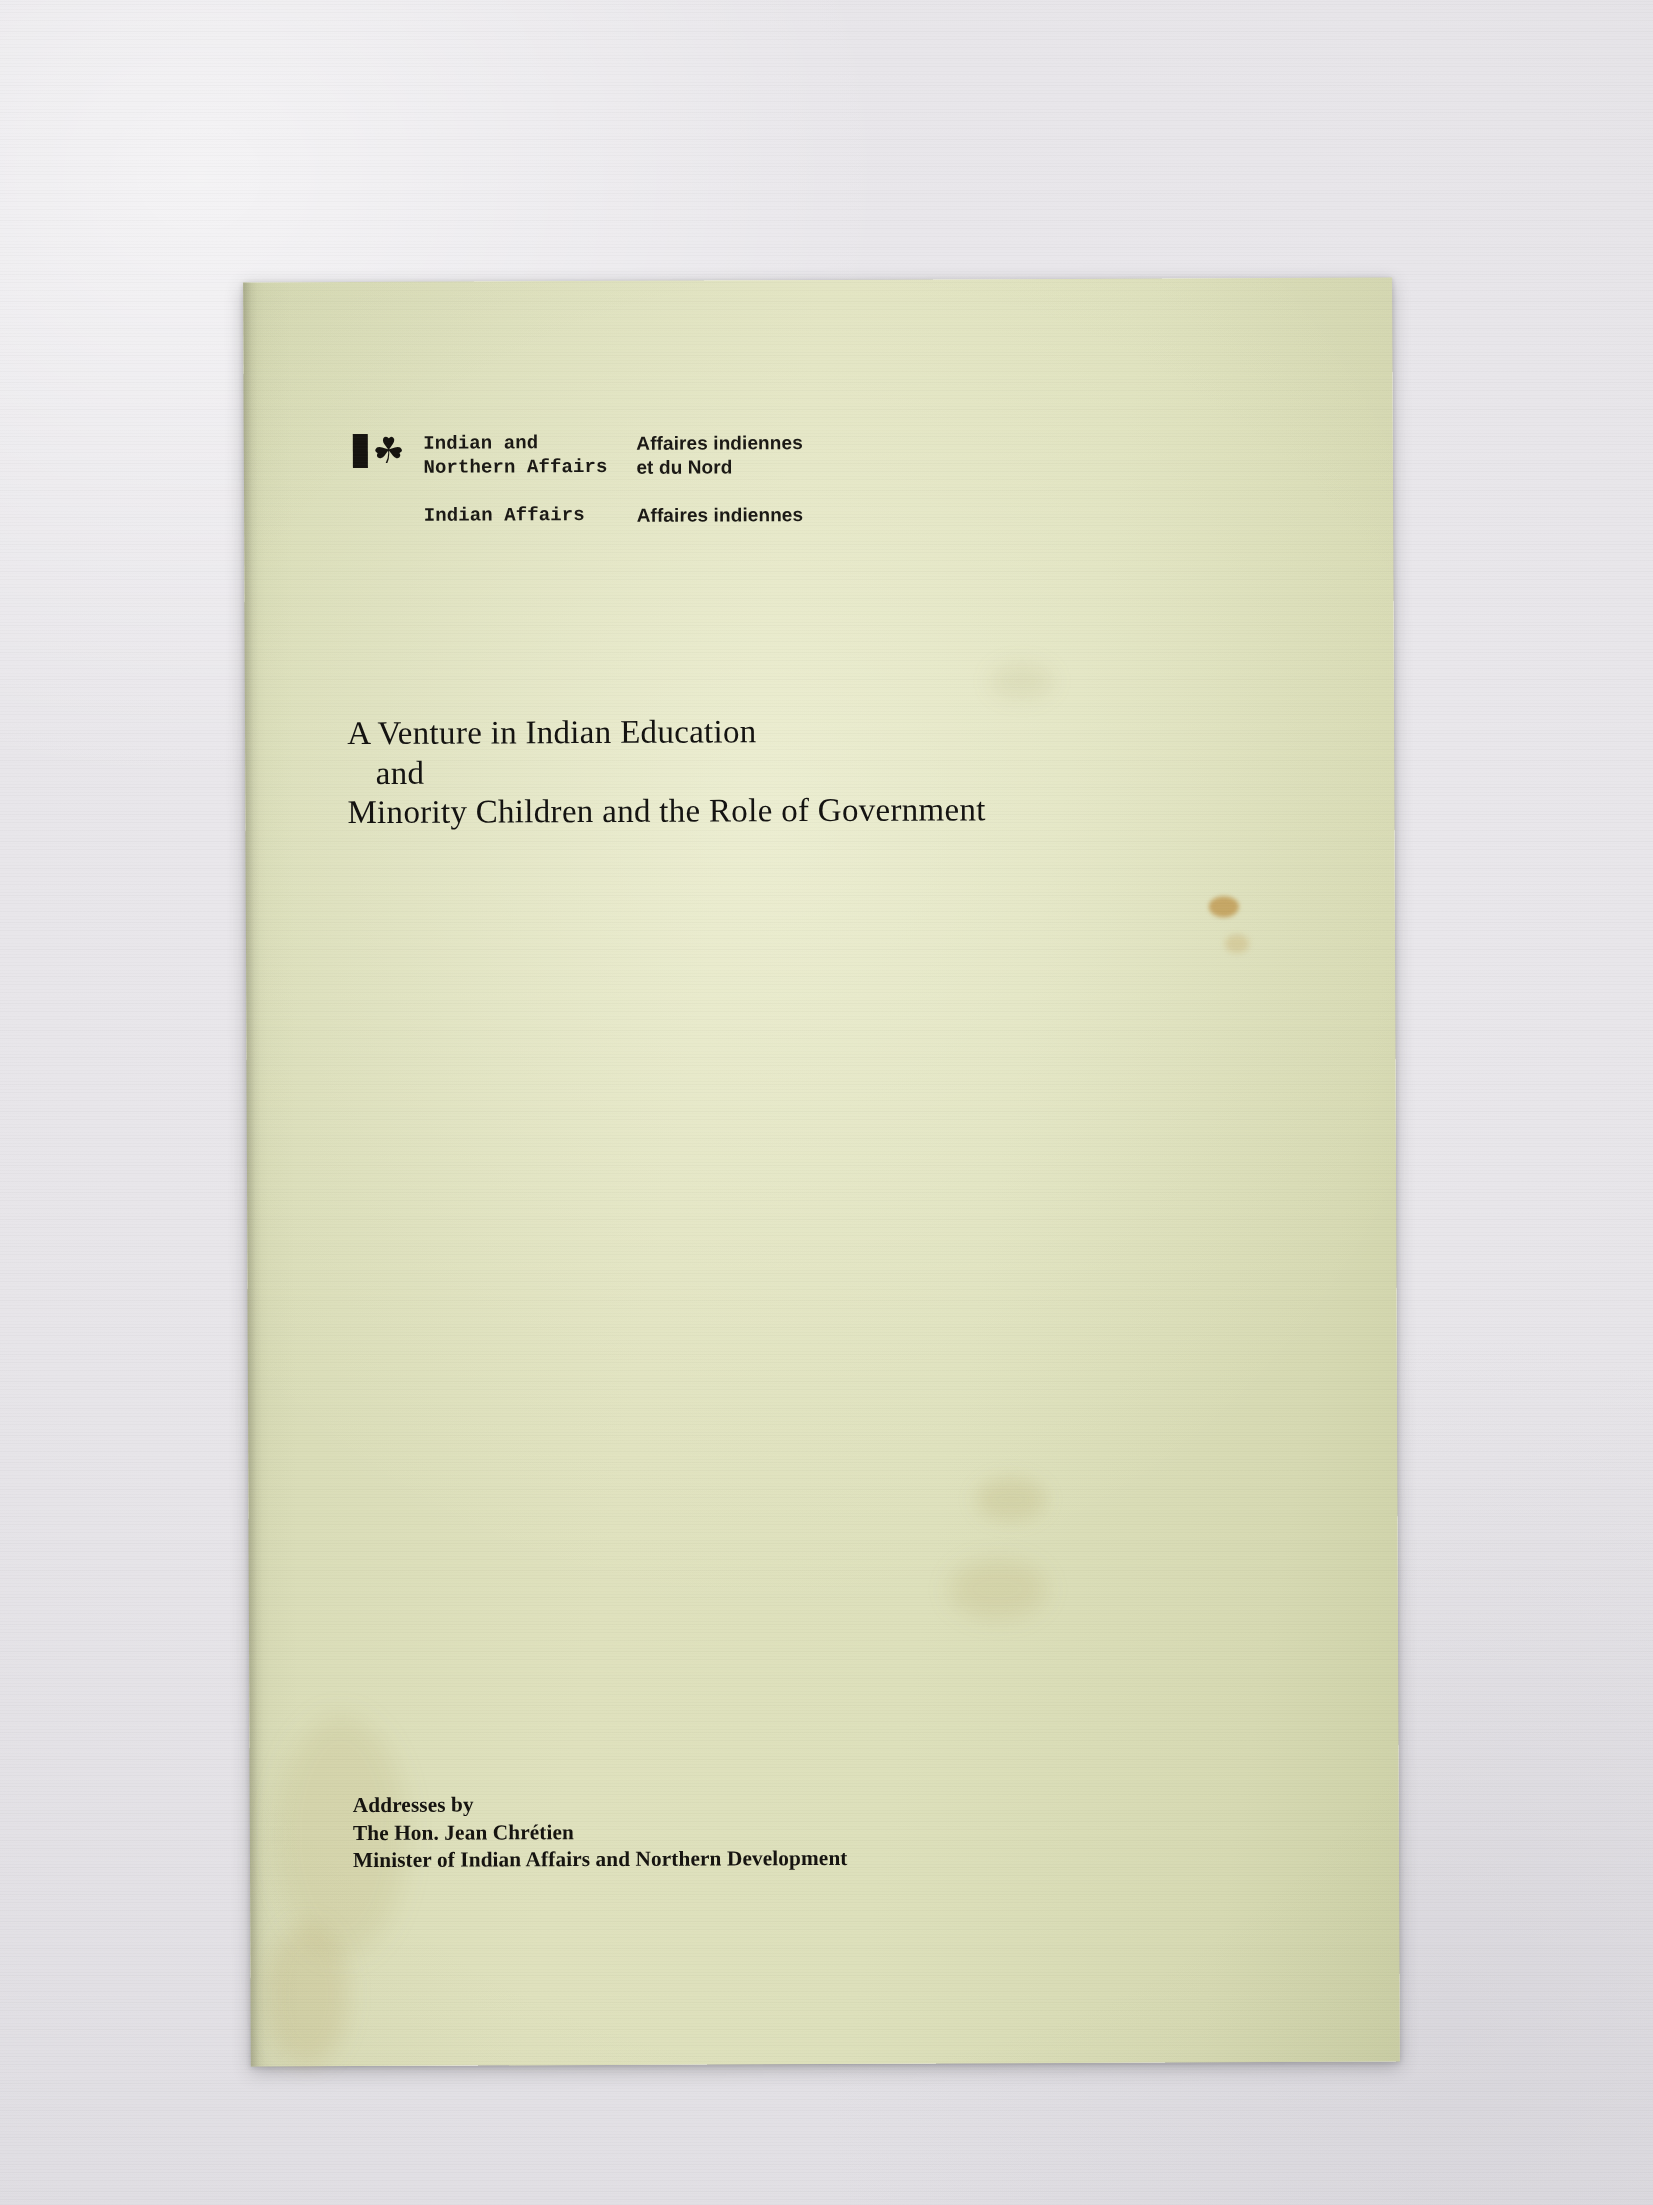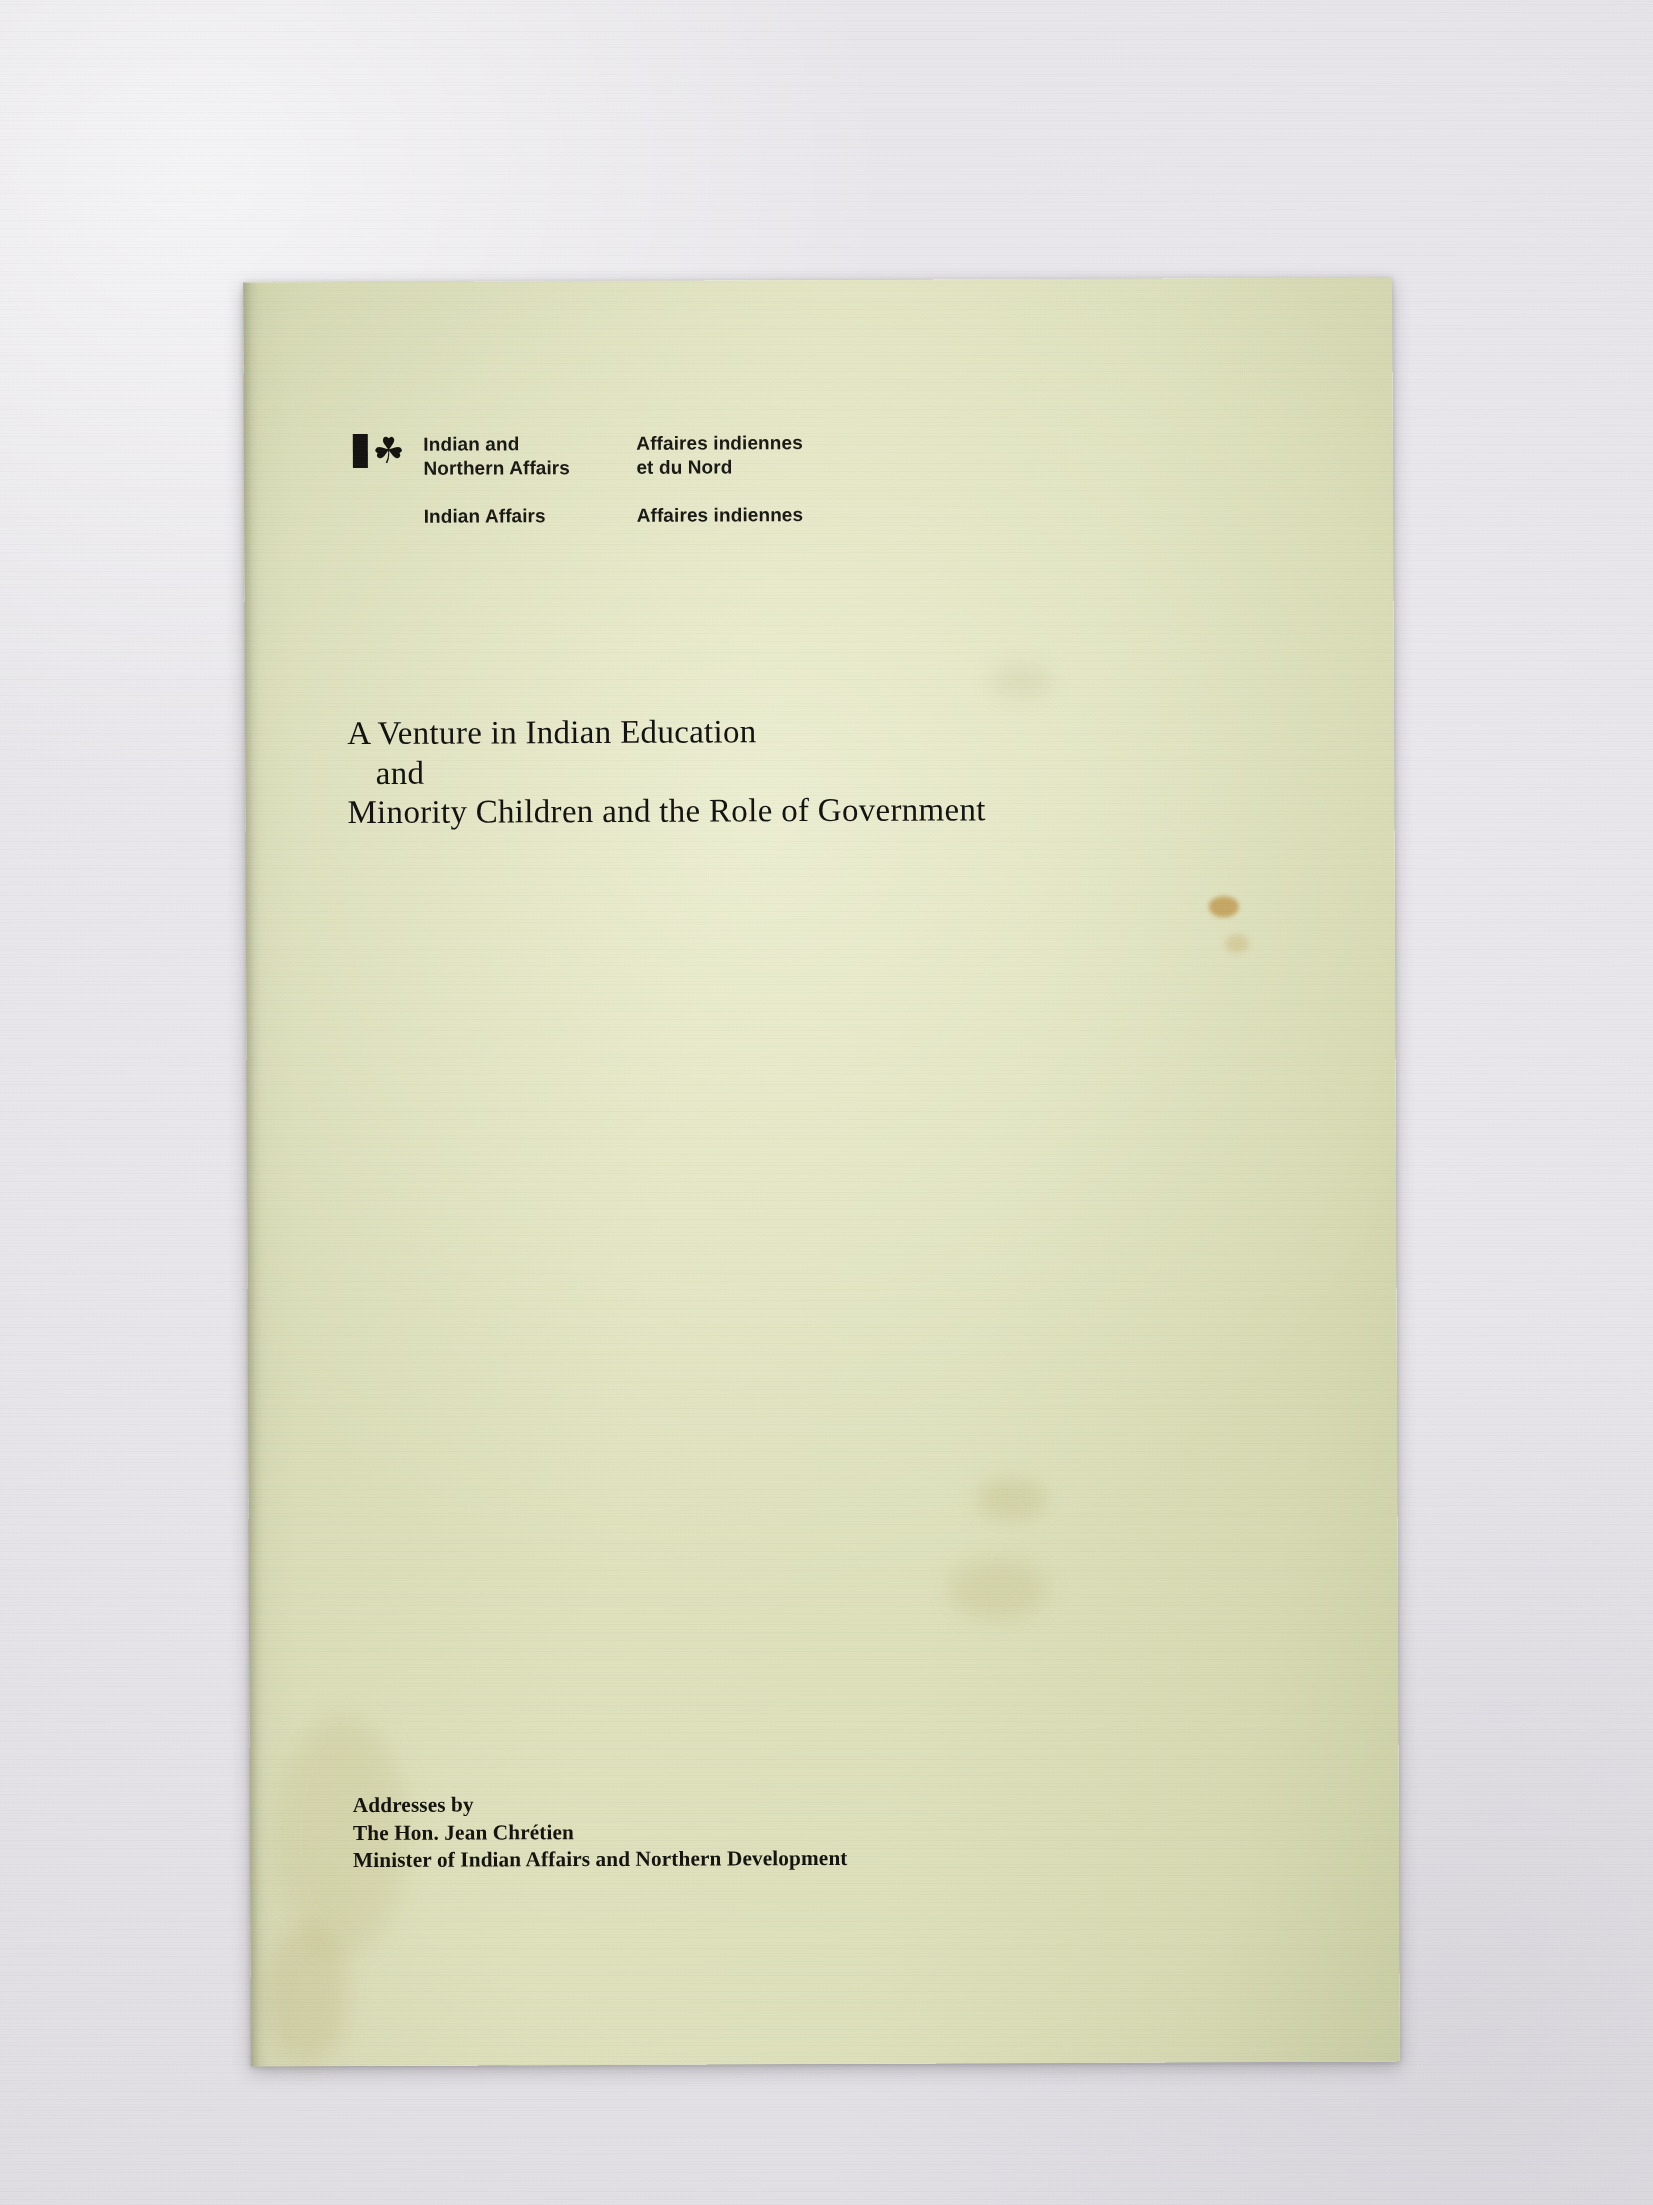--- a/index.html
+++ b/index.html
@@ -108,21 +108,21 @@
   }
   #wordmark {
     margin-left: 17.5px;
     margin-top: 3.3px;
     font-family: "Liberation Sans", sans-serif;
     color: #1a1814;
   }
   .wm-row {
     display: flex;
   }
-  .wm-col-en { width: 213px; }
+  .wm-col-en { width: 213px; font-family: Liberation Mono, monospace; }
   .wm-col-fr { width: 263px; }
   .wm-line {
     font-size: 19px;
     font-weight: bold;
     line-height: 1.26;
     letter-spacing: 0.1px;
     white-space: pre-line;
   }
   .wm-row.second { margin-top: 24px; }
 

